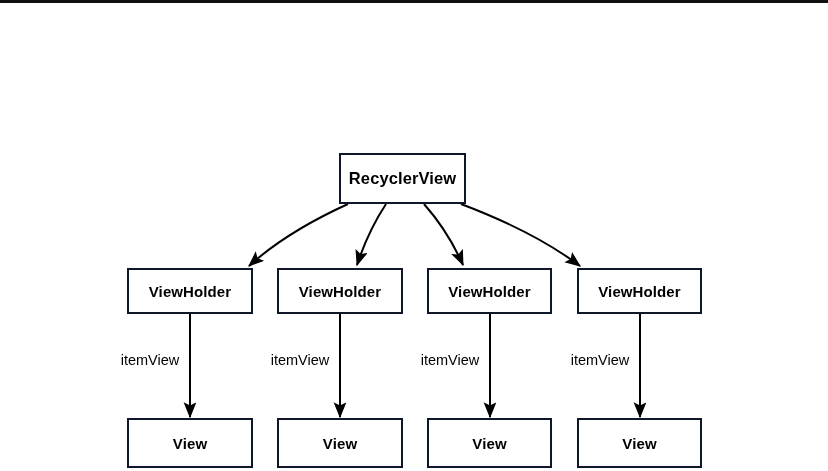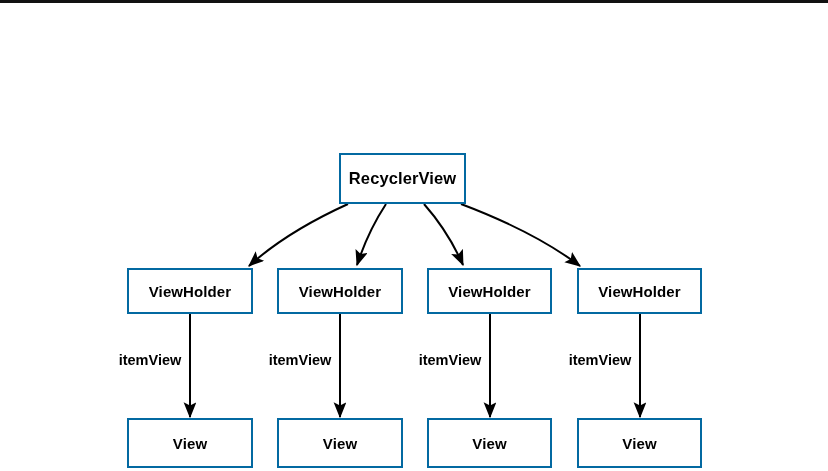--- a/index.html
+++ b/index.html
@@ -30,39 +30,39 @@
   #diagram-svg {
     position: absolute;
     left: 0;
     top: 0;
     width: 828px;
     height: 471px;
   }
   .node-box {
     position: absolute;
     box-sizing: border-box;
-    border: 2px solid #0369a1;
+    border: 2px solid #0f172a;
     background: #ffffff;
     display: flex;
     align-items: center;
     justify-content: center;
   }
   .node-label {
     font-weight: bold;
     font-size: 15px;
     letter-spacing: 0.1px;
     line-height: 1;
     white-space: nowrap;
     color: #000000;
   }
   .root-box .node-label { font-size: 16.5px; }
   .edge-label {
     position: absolute;
     font-size: 14.5px;
-    font-weight: bold;
+    font-weight: normal;
     line-height: 1;
     white-space: nowrap;
     color: #000000;
     background: #ffffff;
     padding: 0 2px;
     text-align: left;
   }
 </style>
 </head>
 <body>

